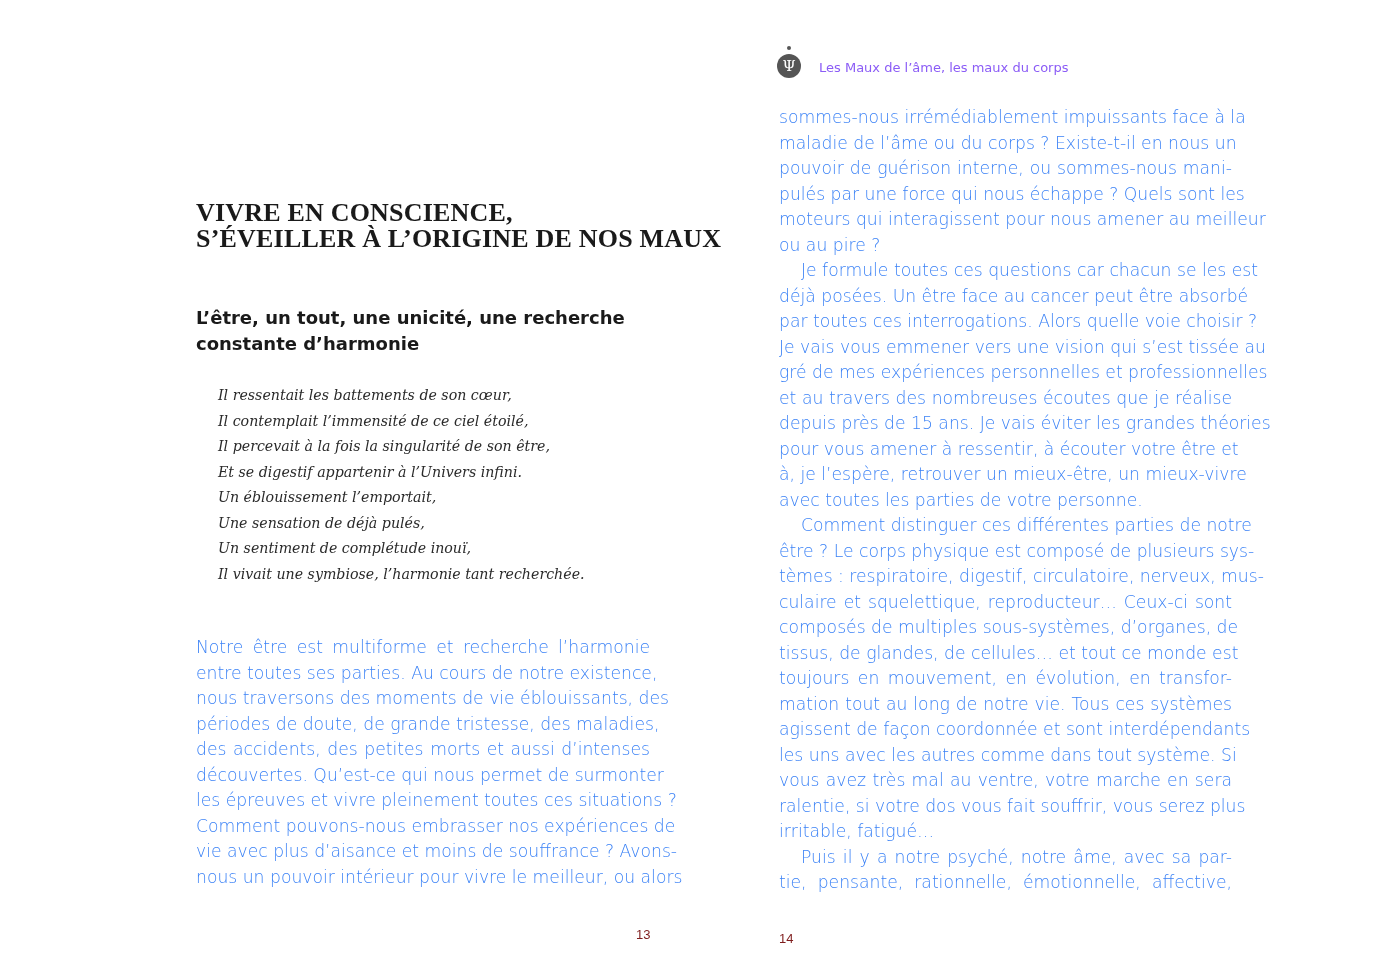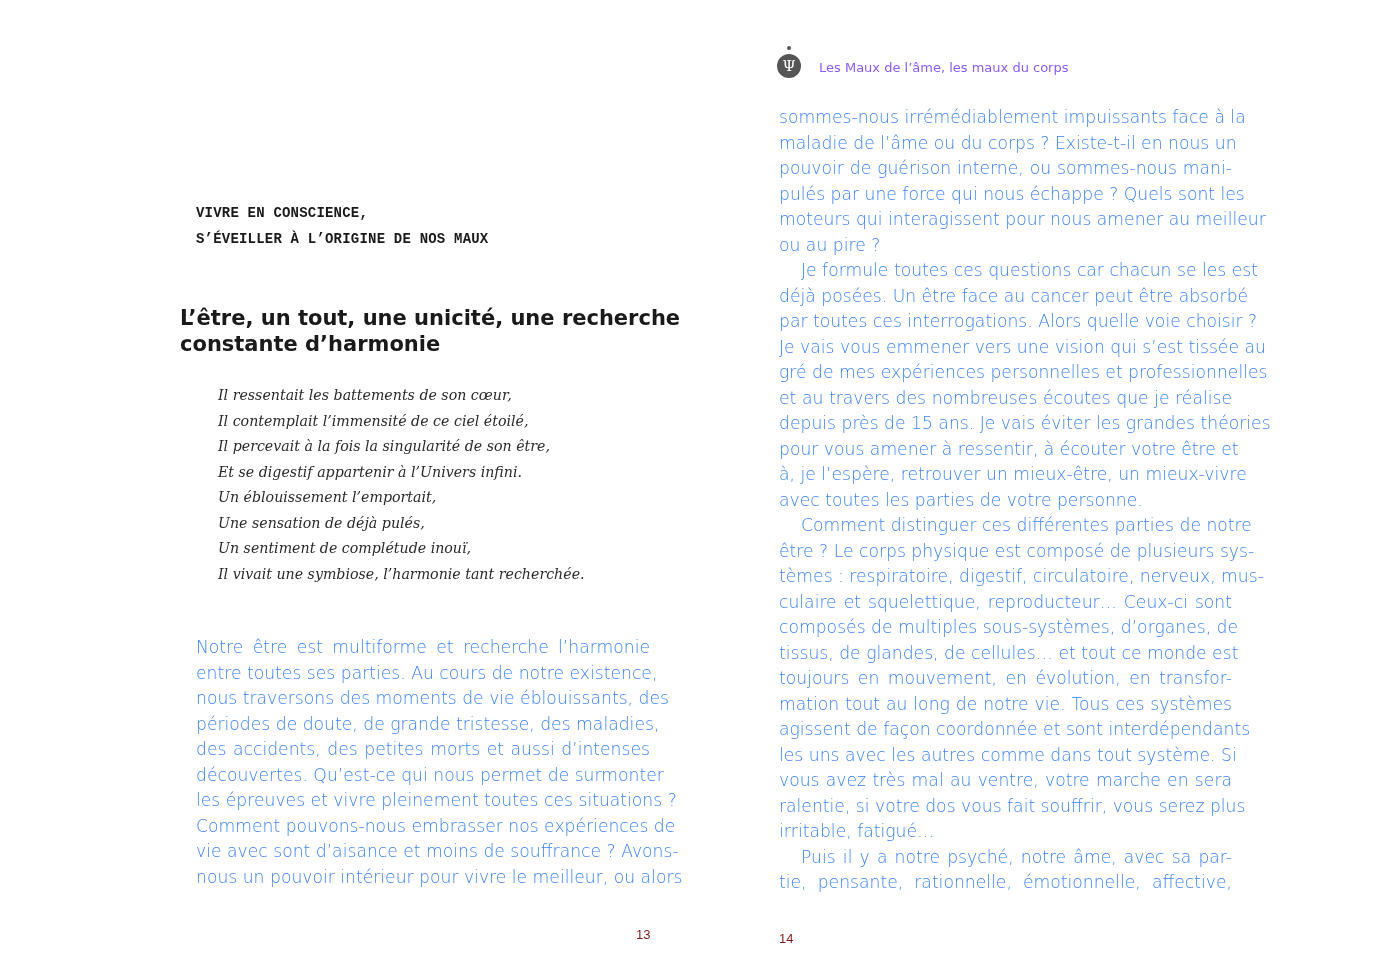--- a/index.html
+++ b/index.html
@@ -3,29 +3,29 @@
   <meta charset="utf-8">
   <style>
     html, body { margin: 0; padding: 0; background: #ffffff; }
     body { width: 1400px; height: 980px; position: relative; overflow: hidden; }
     .page { position: absolute; top: 0; height: 980px; }
     .page-left { left: 0; width: 700px; }
     .page-right { left: 700px; width: 700px; }
 
     .chapter-title {
       position: absolute; left: 196px; top: 200px; width: 470px;
-      font-family: Liberation Mono, monospace; font-weight: bold;
-      font-size: 14px; line-height: 26px; color: #1a1a1a; letter-spacing: 0.2px;
+      font-family: Liberation Serif, serif; font-weight: bold;
+      font-size: 26px; line-height: 26px; color: #1a1a1a; letter-spacing: 0.2px;
     }
     .chapter-title div { white-space: nowrap; }
 
     .section-title {
-      position: absolute; left: 180px; top: 305px; width: 460px;
+      position: absolute; left: 196px; top: 305px; width: 460px;
       font-family: "DejaVu Sans", sans-serif; font-weight: bold;
-      font-size: 21px; line-height: 26px; color: #1a1a1a;
+      font-size: 18px; line-height: 26px; color: #1a1a1a;
     }
     .section-title div { white-space: nowrap; }
 
     .poem {
       position: absolute; left: 218px; top: 383px; width: 420px;
       font-family: "DejaVu Serif", serif; font-style: italic;
       font-size: 14.2px; line-height: 25.5px; color: #2a2a2a;
     }
     .poem div { white-space: nowrap; }
 
@@ -96,21 +96,21 @@
 
   <div class="body-text left-body">
     <div class="line">Notre être est multiforme et recherche l’harmonie</div>
     <div class="line">entre toutes ses parties. Au cours de notre existence,</div>
     <div class="line">nous traversons des moments de vie éblouissants, des</div>
     <div class="line">périodes de doute, de grande tristesse, des maladies,</div>
     <div class="line">des accidents, des petites morts et aussi d’intenses</div>
     <div class="line">découvertes. Qu’est-ce qui nous permet de surmonter</div>
     <div class="line">les épreuves et vivre pleinement toutes ces situations ?</div>
     <div class="line">Comment pouvons-nous embrasser nos expériences de</div>
-    <div class="line">vie avec sont d’aisance et moins de souffrance ? Avons-</div>
+    <div class="line">vie avec plus d’aisance et moins de souffrance ? Avons-</div>
     <div class="line">nous un pouvoir intérieur pour vivre le meilleur, ou alors</div>
   </div>
 
   <div class="page-number page-number-left">13</div>
 </div>
 
 <div class="page page-right">
   <div class="running-header">
     <div class="logo-icon">
       <span class="dot"></span>

